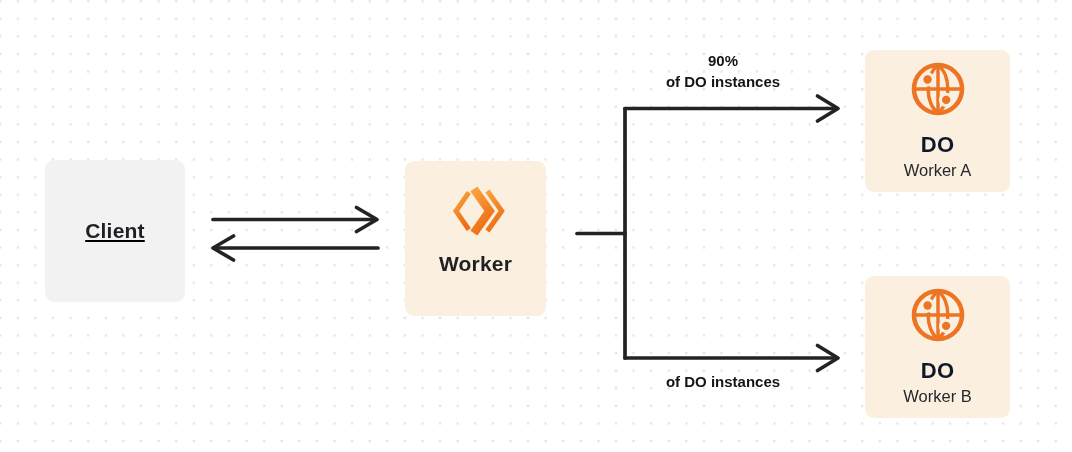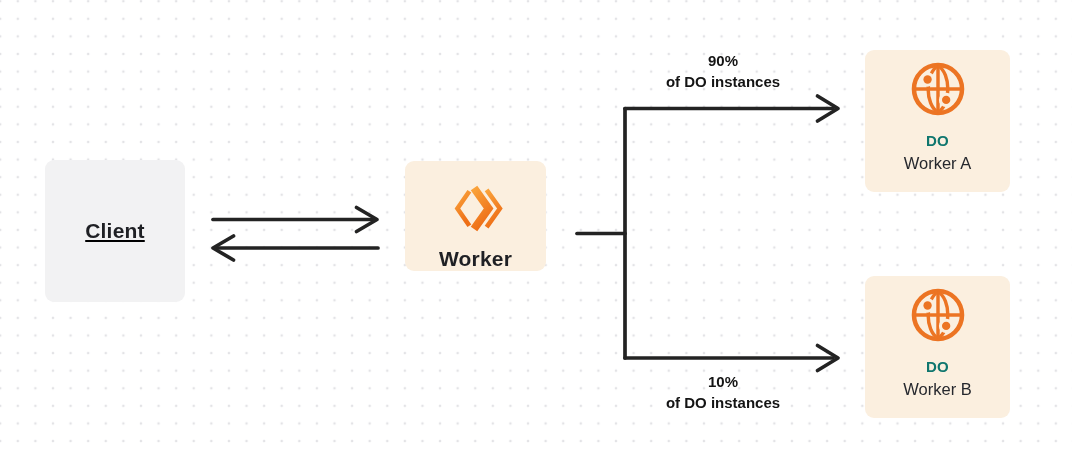--- a/index.html
+++ b/index.html
@@ -40,44 +40,44 @@
     text-decoration: underline;
   }
   .node--client .node-label {
     font-size: 21px;
     font-weight: 700;
     color: #1f2024;
     letter-spacing: 0.2px;
   }
   .node--worker {
     left: 405px; top: 161px;
-    width: 141px; height: 110px;
+    width: 141px; height: 155px;
     background: #fbefdf;
     justify-content: flex-start;
     padding-top: 21px;
   }
   .node--worker .node-label {
     font-size: 21px;
     font-weight: 700;
     color: #1f2024;
     margin-top: 12px;
     letter-spacing: 0.2px;
   }
   .node--do {
     width: 145px; height: 142px;
     background: #fbefdf;
     justify-content: flex-start;
     padding-top: 10px;
   }
   .node--do-a { left: 865px; top: 50px; }
   .node--do-b { left: 865px; top: 276px; }
   .node--do .node-title {
-    font-size: 15px;
+    font-size: 22px;
     font-weight: 700;
-    color: #0f766e;
+    color: #0f172a;
     margin-top: 15px;
     line-height: 1.1;
     letter-spacing: 0.2px;
   }
   .node--do .node-subtitle {
     font-size: 16.5px;
     font-weight: 400;
     color: #26282e;
     margin-top: 4px;
     line-height: 1.1;
@@ -180,17 +180,16 @@
     </svg>
     <div class="node-title">DO</div>
     <div class="node-subtitle">Worker B</div>
   </div>
 
   <div class="edge-label edge-label--top">
     <div>90%</div>
     <div>of DO instances</div>
   </div>
   <div class="edge-label edge-label--bottom">
-    <div>10%</div>
     <div>of DO instances</div>
   </div>
 
 </div>
 
 </body></html>

